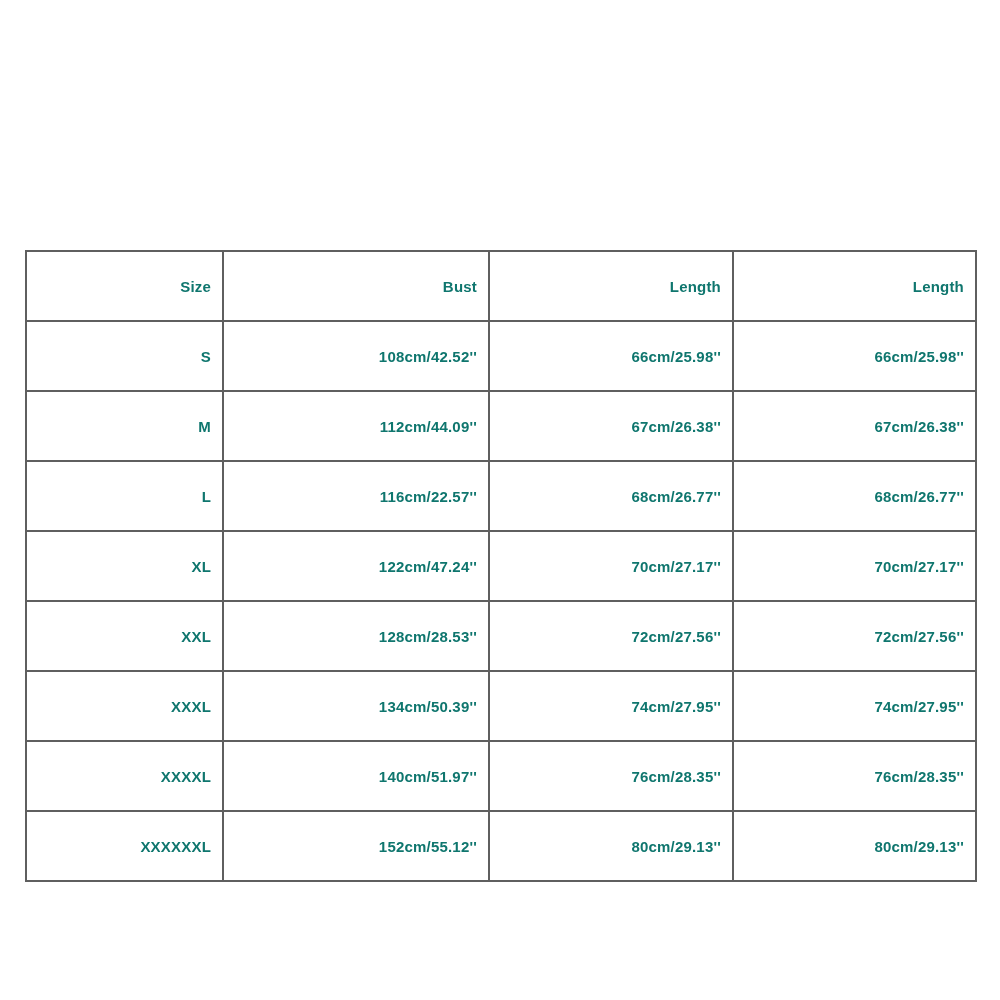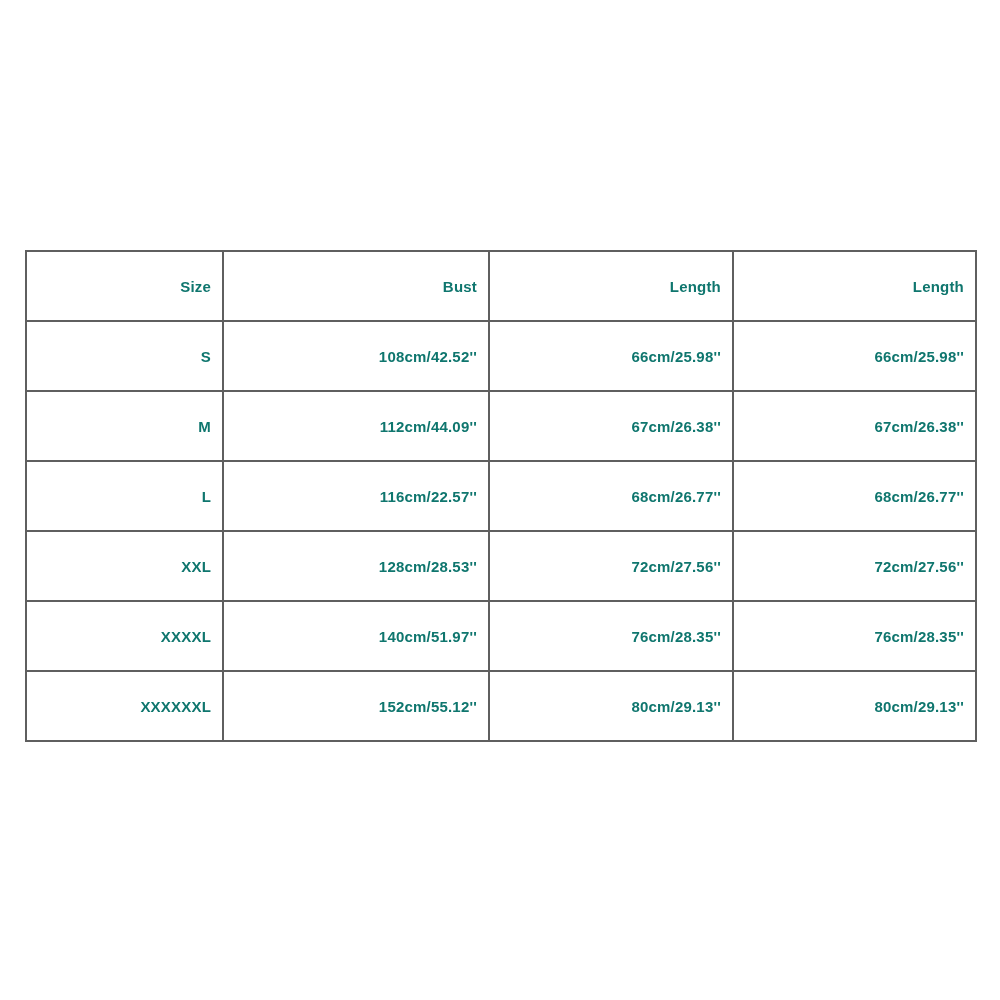--- a/index.html
+++ b/index.html
@@ -73,24 +73,36 @@
         <td>67cm/26.38''</td>
         <td>67cm/26.38''</td>
       </tr>
       <tr>
         <td>L</td>
         <td>116cm/22.57''</td>
         <td>68cm/26.77''</td>
         <td>68cm/26.77''</td>
       </tr>
       <tr>
+        <td>XL</td>
+        <td>122cm/47.24''</td>
+        <td>70cm/27.17''</td>
+        <td>70cm/27.17''</td>
+      </tr>
+      <tr>
         <td>XXL</td>
         <td>128cm/28.53''</td>
         <td>72cm/27.56''</td>
         <td>72cm/27.56''</td>
+      </tr>
+      <tr>
+        <td>XXXL</td>
+        <td>134cm/50.39''</td>
+        <td>74cm/27.95''</td>
+        <td>74cm/27.95''</td>
       </tr>
       <tr>
         <td>XXXXL</td>
         <td>140cm/51.97''</td>
         <td>76cm/28.35''</td>
         <td>76cm/28.35''</td>
       </tr>
       <tr>
         <td>XXXXXXL</td>
         <td>152cm/55.12''</td>

